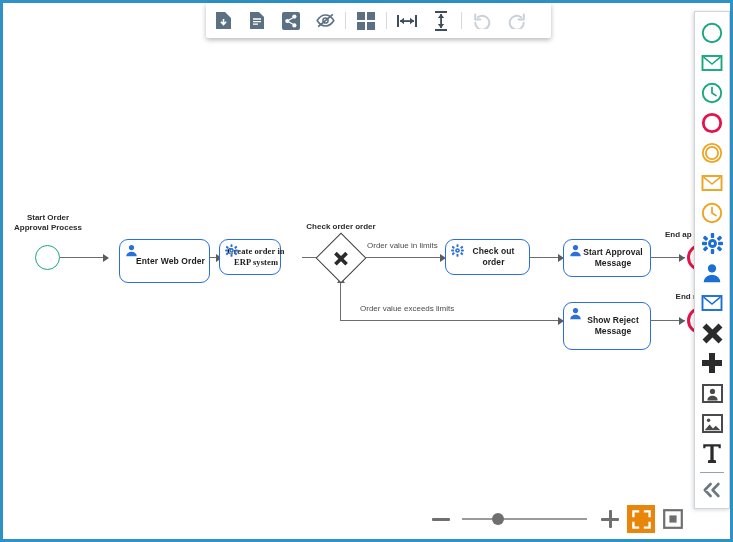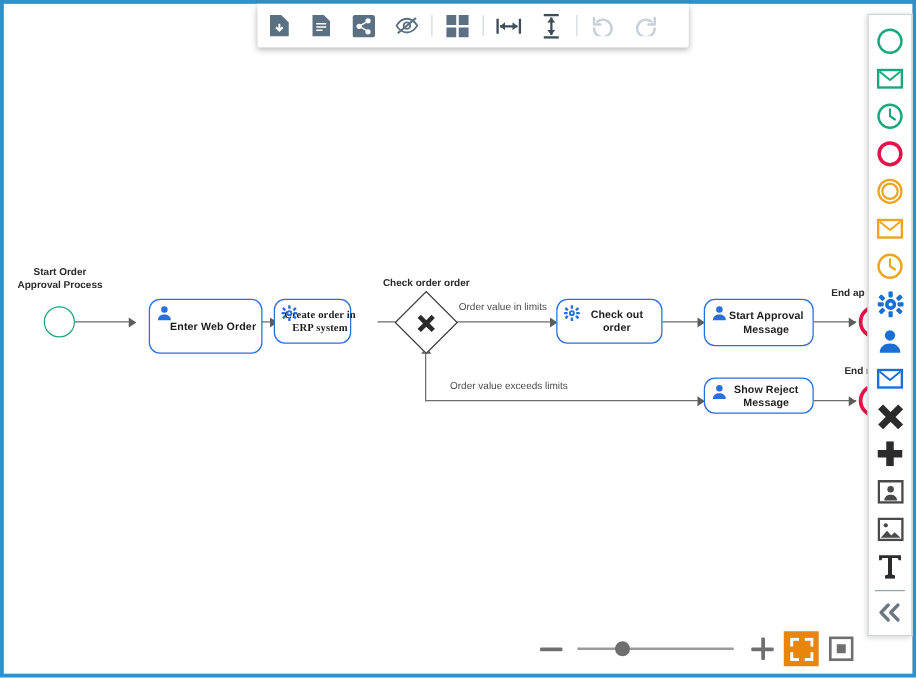--- a/index.html
+++ b/index.html
@@ -269,21 +269,21 @@
 
     <div class="node task" style="left:560px;top:236px;width:88px;height:38px;">
       <svg class="ticon" viewBox="0 0 16 16">
         <circle cx="8" cy="4.4" r="3.2" fill="#2a6fdb"></circle>
         <path d="M1.6 15c0-3.6 2.9-5.6 6.4-5.6s6.4 2 6.4 5.6z" fill="#2a6fdb"></path>
       </svg>
       <span class="tlabel" style="white-space:pre;">Start Approval
 Message</span>
     </div>
 
-    <div class="node task" style="left:560px;top:299px;width:88px;height:29px;">
+    <div class="node task" style="left:560px;top:299px;width:88px;height:48px;">
       <svg class="ticon" viewBox="0 0 16 16">
         <circle cx="8" cy="4.4" r="3.2" fill="#2a6fdb"></circle>
         <path d="M1.6 15c0-3.6 2.9-5.6 6.4-5.6s6.4 2 6.4 5.6z" fill="#2a6fdb"></path>
       </svg>
       <span class="tlabel" style="white-space:pre;">Show Reject
 Message</span>
     </div>
 
     <div class="node evt end" style="left:684px;top:241px;width:27px;height:27px;"></div>
 

